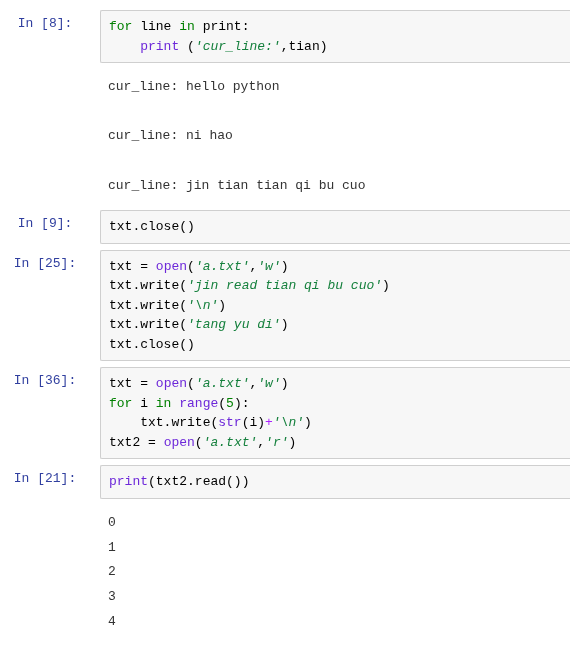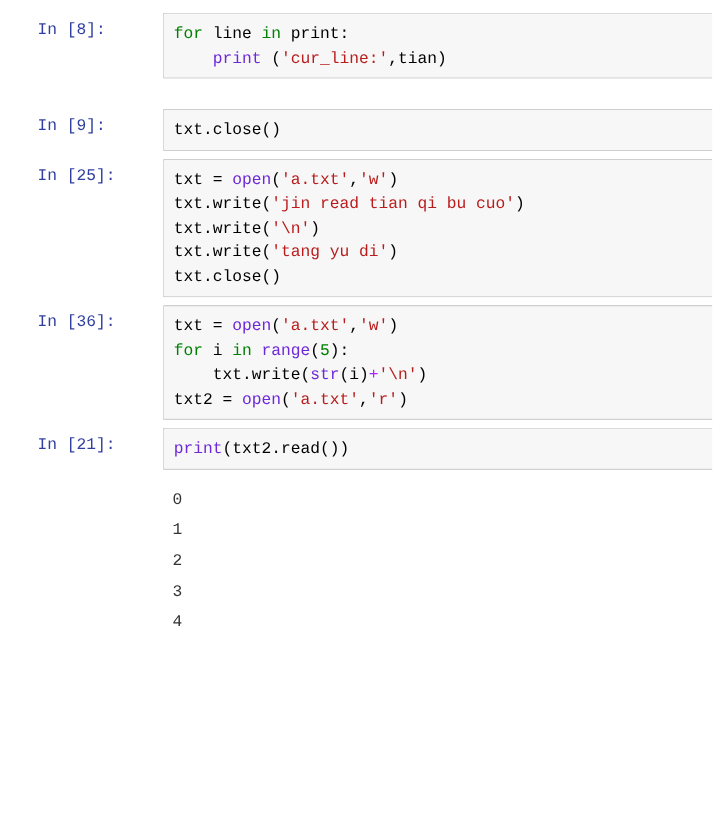--- a/index.html
+++ b/index.html
@@ -9,26 +9,25 @@
       background: #fff;
       padding: 10px 0;
       width: 570px;
     }
     .cell {
       display: flex;
       margin-bottom: 6px;
     }
     .prompt {
       width: 100px;
-      text-align: left;
+      text-align: center;
       padding: 6px 10px 6px 0;
       color: #303F9F;
       flex-shrink: 0;
       white-space: nowrap;
-      margin-left: 30px;
     }
     .prompt-out {
       color: #D84315;
     }
     .input-area {
       flex: 1;
       border: 1px solid #cfcfcf;
       border-right: none;
       background: #f7f7f7;
       padding: 6px 8px;
@@ -39,35 +38,41 @@
     }
     .output-area {
       flex: 1;
       padding: 6px 8px;
       line-height: 1.9;
       white-space: pre;
       color: #333;
     }
     .k-green { color: #008000; font-weight: normal; }
     .k-builtin { color: #6d28d9; }
-    .k-str { color: #b91c1c; }
+    .k-str { color: #15803d; font-style: italic; }
     .k-num { color: #008000; }
     .k-purple { color: #AA22FF; }
   </style>
 </head>
 <body>
 
 <div id="container">
     <div class="cell">
       <div class="prompt">In  [8]:</div>
       <div class="input-area"><span class="k-green">for</span><span> </span><span>line </span><span class="k-green">in</span><span> print:</span><span>
     </span><span class="k-builtin">print</span><span> (</span><span class="k-str">'cur_line:'</span><span>,tian)</span></div>
     </div>
     <div class="cell">
       <div class="prompt prompt-out"></div>
+      <div class="output-area">cur_line: hello python
+
+cur_line: ni hao
+
+cur_line: jin tian tian qi bu cuo
+</div>
     </div>
     <div class="cell">
       <div class="prompt">In  [9]:</div>
       <div class="input-area"><span>txt</span><span>.</span><span>close()</span></div>
     </div>
     <div class="cell">
       <div class="prompt">In [25]:</div>
       <div class="input-area"><span>txt </span><span>=</span><span> </span><span class="k-builtin">open</span><span>(</span><span class="k-str">'a.txt'</span><span>,</span><span class="k-str">'w'</span><span>)</span><span>
 </span><span>txt</span><span>.</span><span>write(</span><span class="k-str">'jin read tian qi bu cuo'</span><span>)</span><span>
 </span><span>txt</span><span>.</span><span>write(</span><span class="k-str">'</span><span class="k-str">\n</span><span class="k-str">'</span><span>)</span><span>

